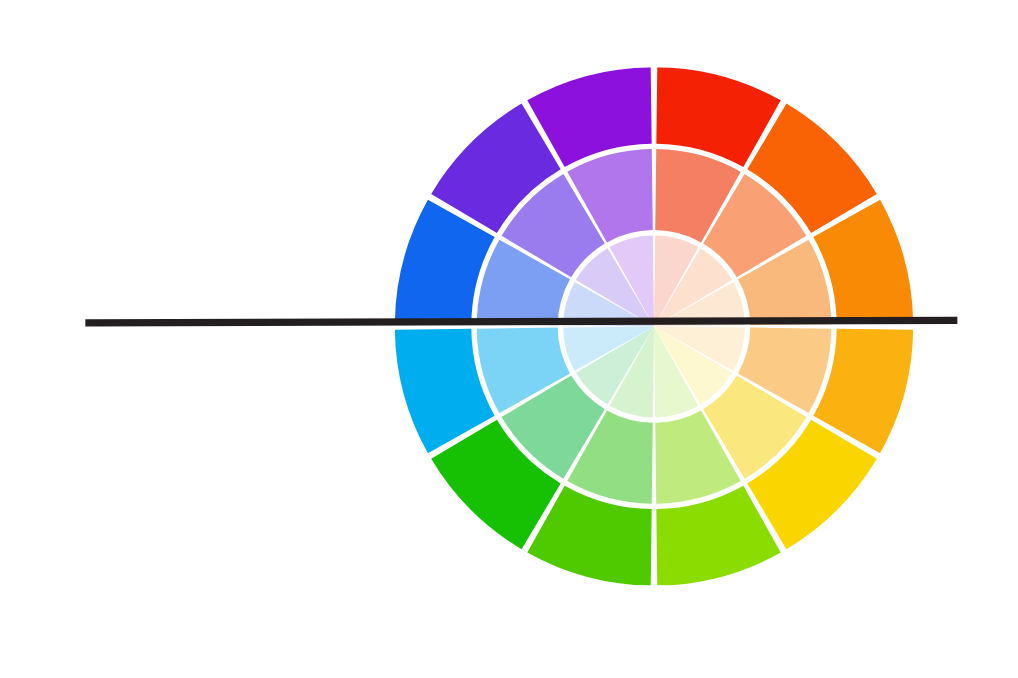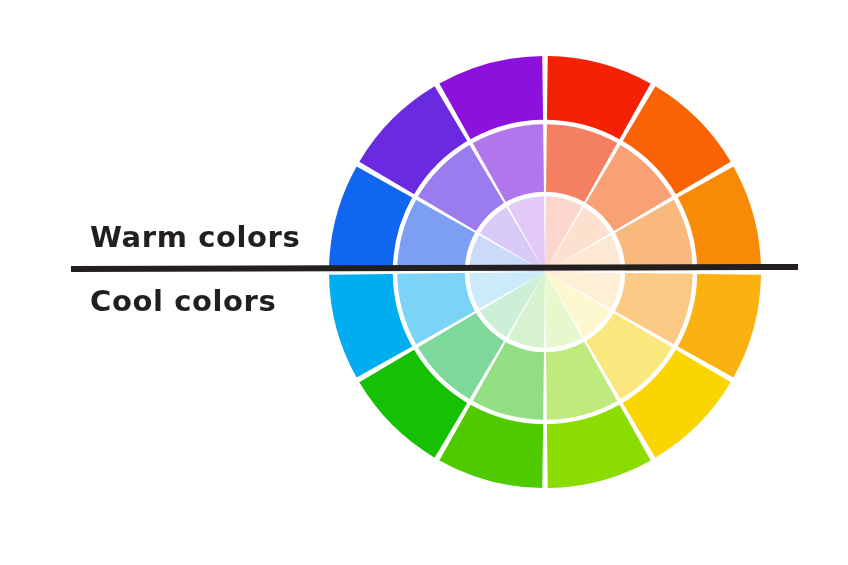--- a/index.html
+++ b/index.html
@@ -111,17 +111,15 @@
           <path d="M 216 216 L 150.88307117897887 177.29795766476826 A 75.75 75.75 0 0 1 177.29795766476832 150.88307117897887 Z" fill="#D8CBF8"></path>
           <path d="M 216 216 L 178.95810659218847 149.92458374883796 A 75.75 75.75 0 0 1 215.04151256985904 140.2560642569568 Z" fill="#E2C9F7"></path>
         </g>
     </svg>
   </div>
 
   <svg id="divider-line" viewBox="0 0 727 11" preserveAspectRatio="none" xmlns="http://www.w3.org/2000/svg">
     <line id="divider-stroke" x1="0" y1="7" x2="727" y2="5" stroke="#231f20" stroke-width="6" stroke-linecap="butt"></line>
   </svg>
 
-  <div class="wheel-label" id="label-warm">Warm colors</div>
 
-  <div class="wheel-label" id="label-cool">Cool colors</div>
 
 </div>
 
 </body></html>

